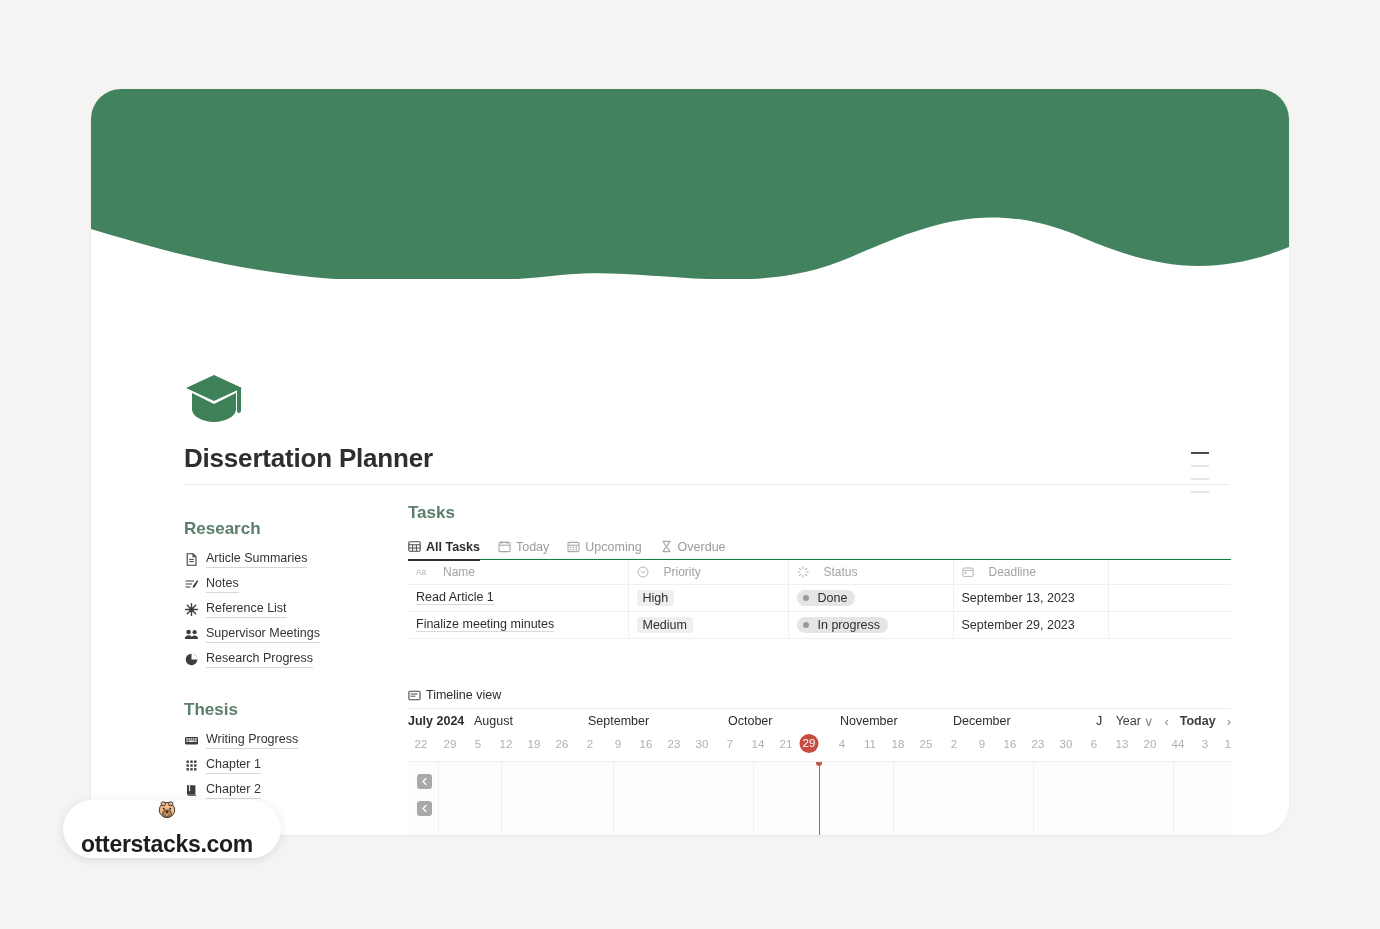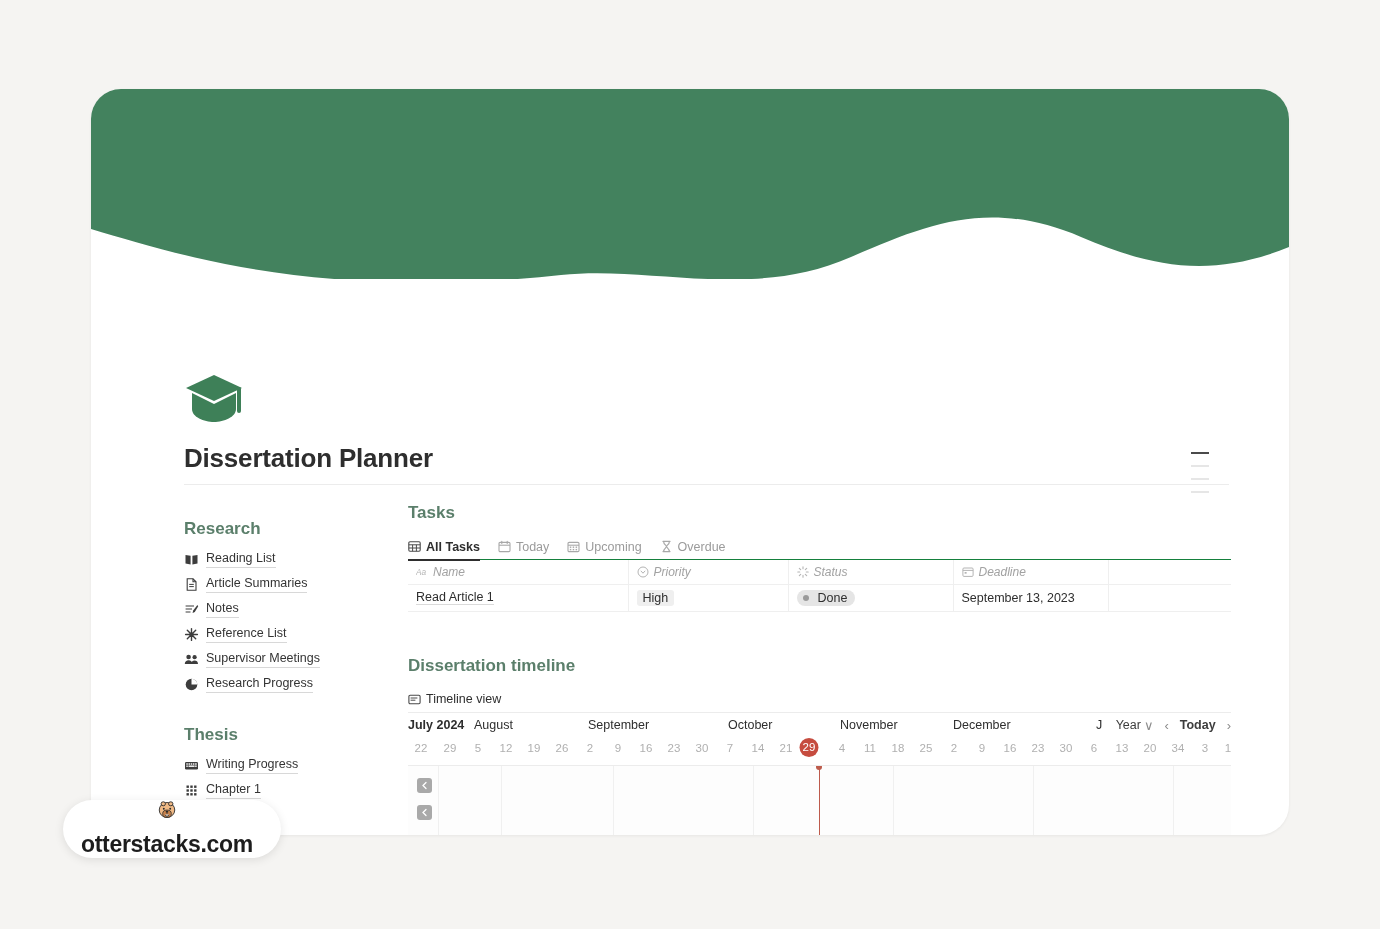--- a/index.html
+++ b/index.html
@@ -186,21 +186,21 @@
   }
   #tasks-table th {
     font-weight: normal;
     font-size: 12px;
     color: #a2a2a2;
     height: 24px;
   }
   #tasks-table td { font-size: 12.5px; color: #2e2e2e; height: 27px; }
   #tasks-table tr th:last-child, #tasks-table tr td:last-child { border-right: none; }
 
-  .th-inner { display: flex; align-items: center; gap: 5px; font-style: italic; }
+  .th-inner { display: flex; align-items: center; gap: 15px; }
   .th-icon {
     width: 12px; height: 12px;
     display: flex; align-items: center; justify-content: center;
     color: #b4b4b4;
   }
   .th-icon svg { display: block; }
 
   .cell-name {
     border-bottom: 1px solid #dadada;
     display: inline-block;
@@ -402,29 +402,20 @@
     </svg>
 
     <div id="page-title">Dissertation Planner</div>
     <div id="title-divider"></div>
 
     <div id="left-col">
 
       <div>
         <div class="section-heading">Research</div>
         <ul class="nav-list">
-          <li class="nav-item">
-            <span class="nav-icon">
-              <svg width="15" height="15" viewBox="0 0 15 15">
-                <path d="M1.5,3 L6.6,3.8 L6.6,12.4 L1.5,11.6 Z" fill="#3d3d3d"></path>
-                <path d="M8.4,3.8 L13.5,3 L13.5,11.6 L8.4,12.4 Z" fill="#3d3d3d"></path>
-              </svg>
-            </span>
-            <span class="nav-label">Reading List</span>
-          </li>
           <li class="nav-item">
             <span class="nav-icon">
               <svg width="15" height="15" viewBox="0 0 15 15">
                 <path d="M3.2,1.8 L9,1.8 L12,4.8 L12,13.2 L3.2,13.2 Z" fill="none" stroke="#3d3d3d" stroke-width="1.1"></path>
                 <path d="M9,1.8 L9,4.8 L12,4.8" fill="none" stroke="#3d3d3d" stroke-width="1.1"></path>
                 <path d="M5.2,7.4 H9.8 M5.2,9.6 H9.8" stroke="#3d3d3d" stroke-width="1"></path>
               </svg>
             </span>
             <span class="nav-label">Article Summaries</span>
           </li>
@@ -662,26 +653,43 @@
                 <span class="chip-status">
                   <span class="status-dot"></span>
                   <span>Done</span>
                 </span>
               </td>
               <td>
                 <span>September 13, 2023</span>
               </td>
               <td></td>
             </tr>
+            <tr>
+              <td>
+                <span class="cell-name">Finalize meeting minutes</span>
+              </td>
+              <td>
+                <span class="chip">Medium</span>
+              </td>
+              <td>
+                <span class="chip-status">
+                  <span class="status-dot"></span>
+                  <span>In progress</span>
+                </span>
+              </td>
+              <td>
+                <span>September 29, 2023</span>
+              </td>
+              <td></td>
+            </tr>
           </tbody>
         </table>
       </div>
 
       <div id="timeline-block">
-        <div id="timeline-title">Dissertation timeline</div>
 
         <div id="timeline-tabs">
           <div class="tab" style="color:#2e2e2e">
             <span class="tab-icon">
               <svg width="13" height="13" viewBox="0 0 13 13">
                 <rect x="0.9" y="2.2" width="11.2" height="8.6" rx="1.2" fill="none" stroke="#4a4a4a" stroke-width="1.1"></rect>
                 <path d="M3,5 H9 M3,7.2 H7" stroke="#4a4a4a" stroke-width="1" stroke-linecap="round"></path>
               </svg>
             </span>
             <span>Timeline view</span>
@@ -718,21 +726,21 @@
           <span class="tl-day" style="left:490px">18</span>
           <span class="tl-day" style="left:518px">25</span>
           <span class="tl-day" style="left:546px">2</span>
           <span class="tl-day" style="left:574px">9</span>
           <span class="tl-day" style="left:602px">16</span>
           <span class="tl-day" style="left:630px">23</span>
           <span class="tl-day" style="left:658px">30</span>
           <span class="tl-day" style="left:686px">6</span>
           <span class="tl-day" style="left:714px">13</span>
           <span class="tl-day" style="left:742px">20</span>
-          <span class="tl-day" style="left:770px">34</span>
+          <span class="tl-day" style="left:770px">44</span>
           <span class="tl-day" style="left:797px">3</span>
           <span class="tl-day" style="left:820px">1</span>
 
           <div id="tl-controls">
             <span class="tl-ctrl">
               <span>Year</span>
               <span class="tl-arrow">∨</span>
             </span>
             <span class="tl-ctrl tl-arrow">‹</span>
             <span class="tl-ctrl today-btn">Today</span>

